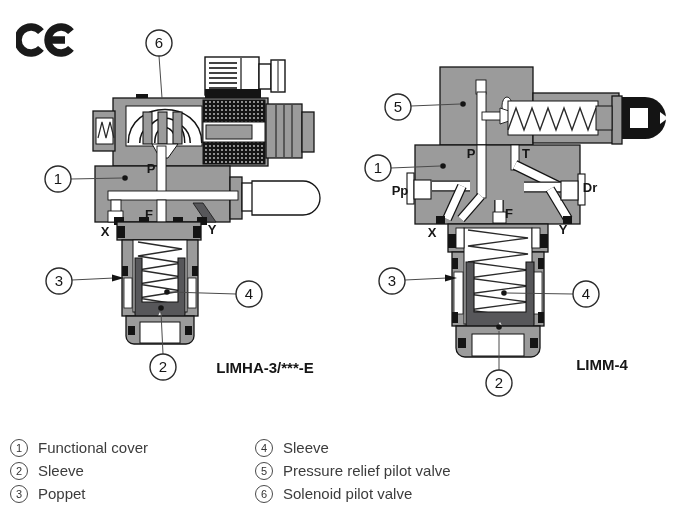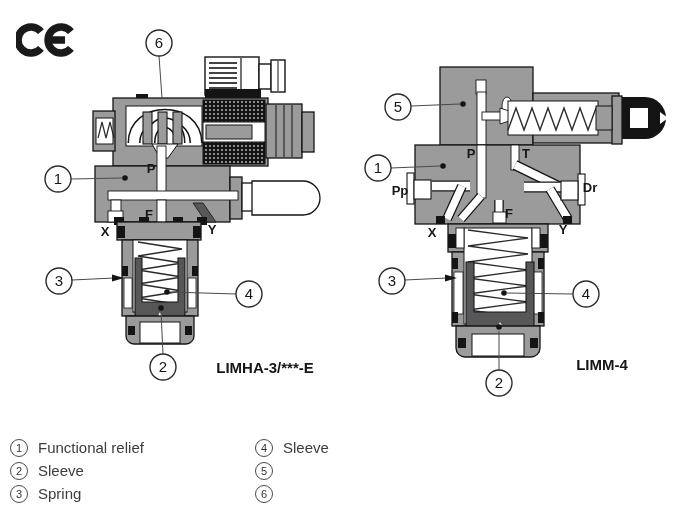--- a/index.html
+++ b/index.html
@@ -276,37 +276,39 @@
         <text class="callout-num" x="499" y="388">2</text>
       </g>
 
       <text class="model-label" x="602" y="370">LIMM-4</text>
     </g>
   </svg>
 
   <div class="legend" id="legend-col-1" style="position:absolute;">
     <div class="legend-row">
       <span class="lnum">1</span>
-      <span class="llabel">Functional relief</span>
+      <span class="llabel">Functional cover</span>
     </div>
     <div class="legend-row">
       <span class="lnum">2</span>
       <span class="llabel">Sleeve</span>
     </div>
     <div class="legend-row">
       <span class="lnum">3</span>
-      <span class="llabel">Spring</span>
+      <span class="llabel">Poppet</span>
     </div>
   </div>
   <div class="legend" id="legend-col-2" style="position:absolute;">
     <div class="legend-row">
       <span class="lnum">4</span>
       <span class="llabel">Sleeve</span>
     </div>
     <div class="legend-row">
       <span class="lnum">5</span>
+      <span class="llabel">Pressure relief pilot valve</span>
     </div>
     <div class="legend-row">
       <span class="lnum">6</span>
+      <span class="llabel">Solenoid pilot valve</span>
     </div>
   </div>
 
 </div>
 
 </body></html>

